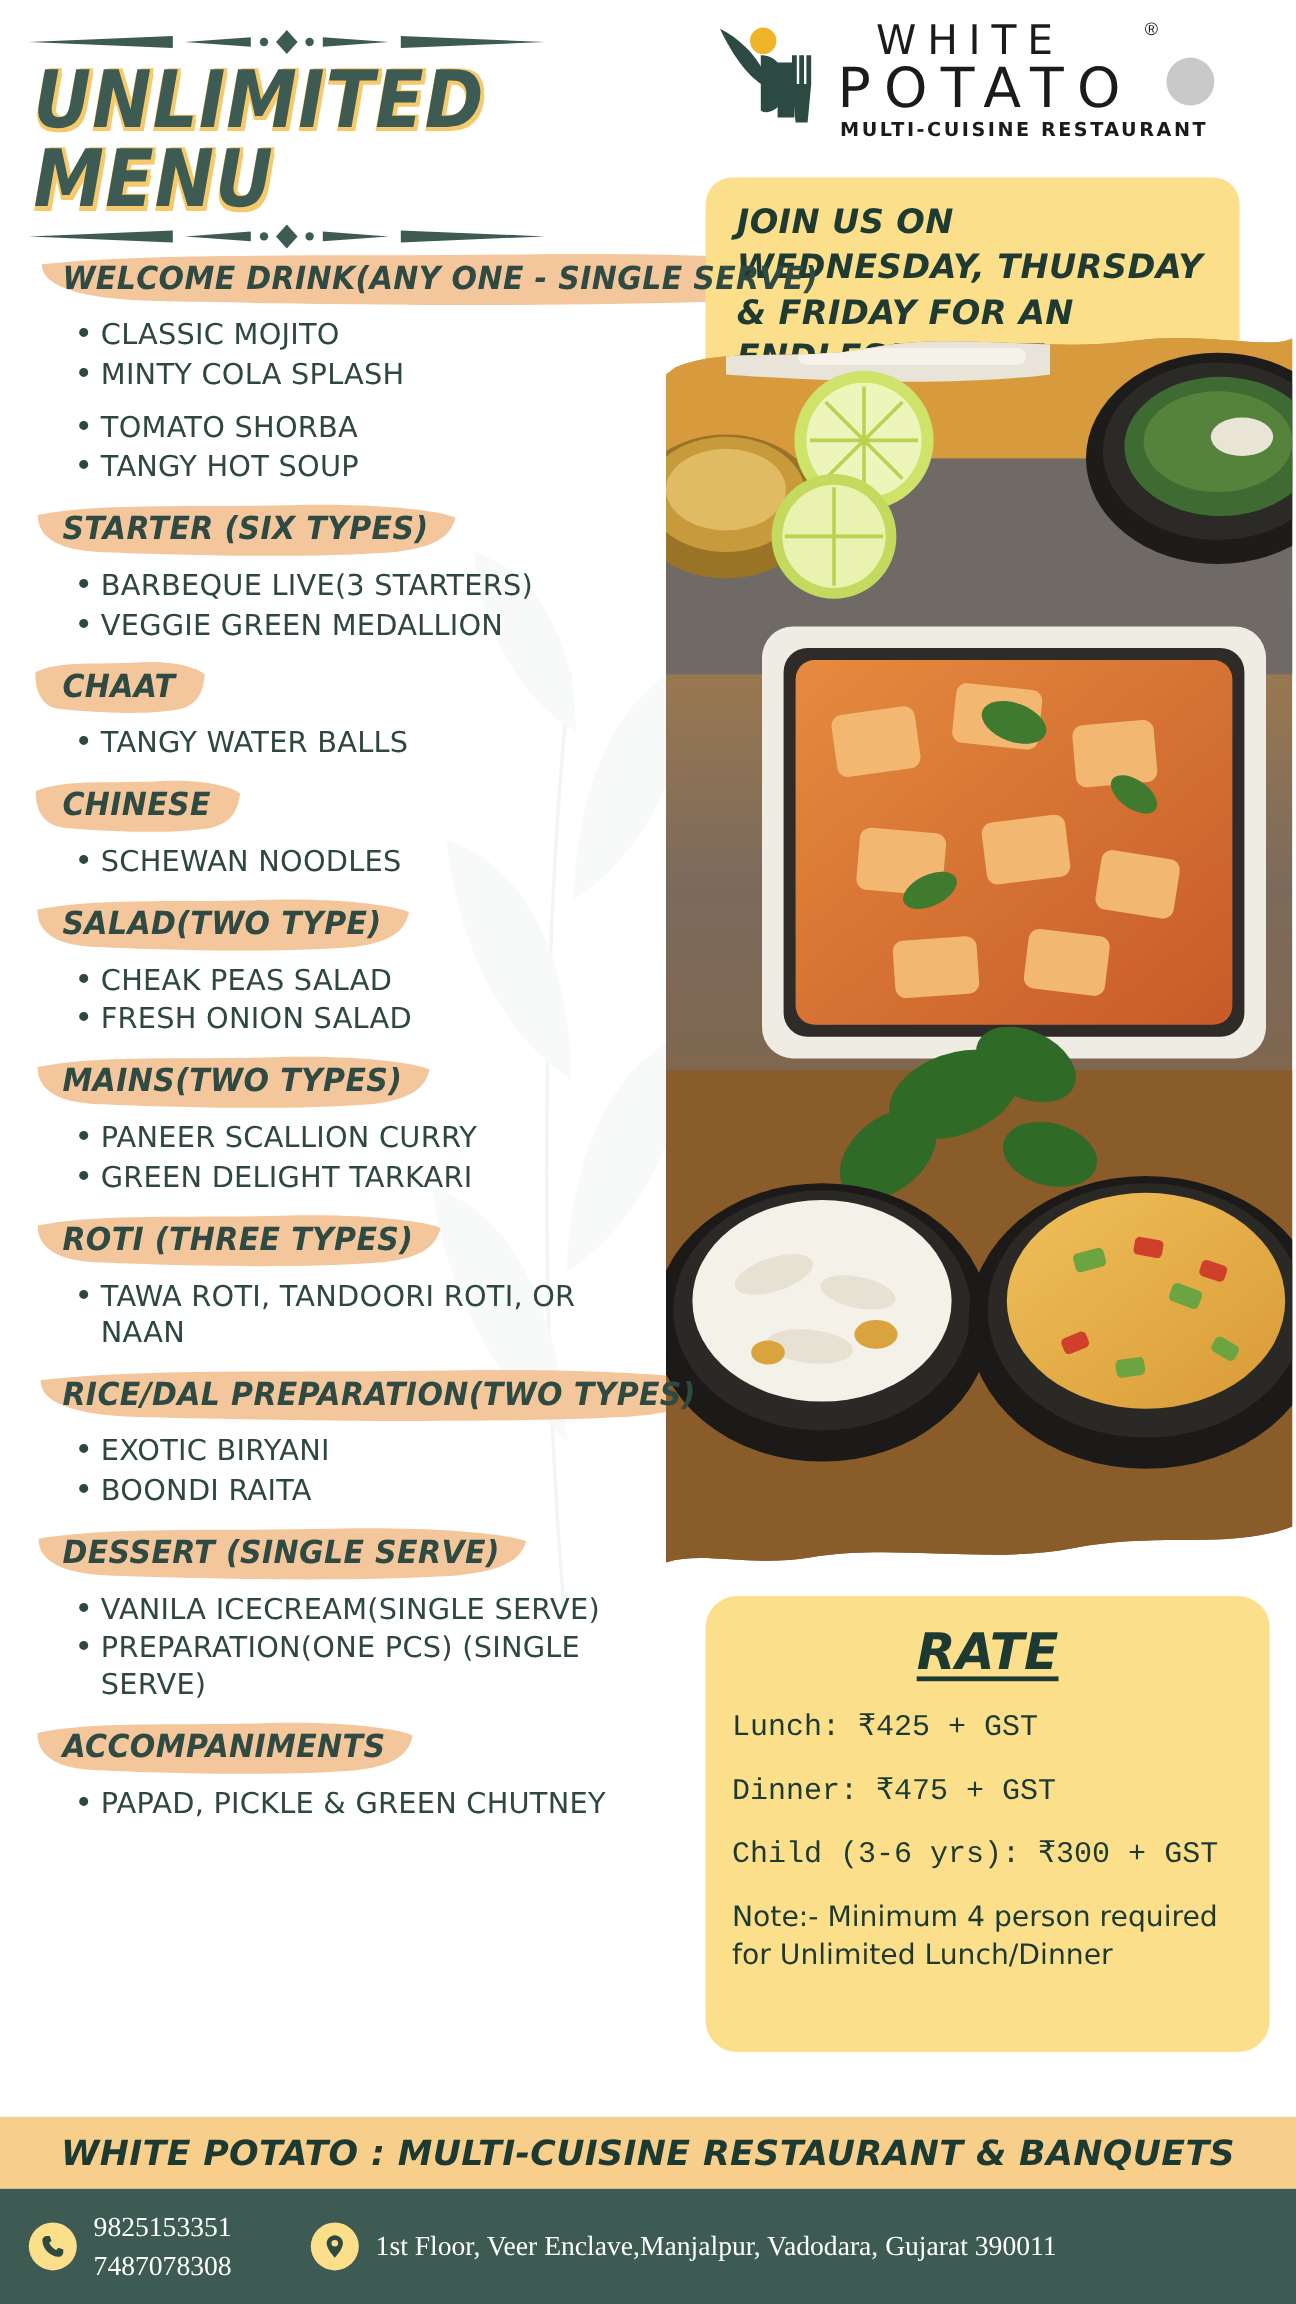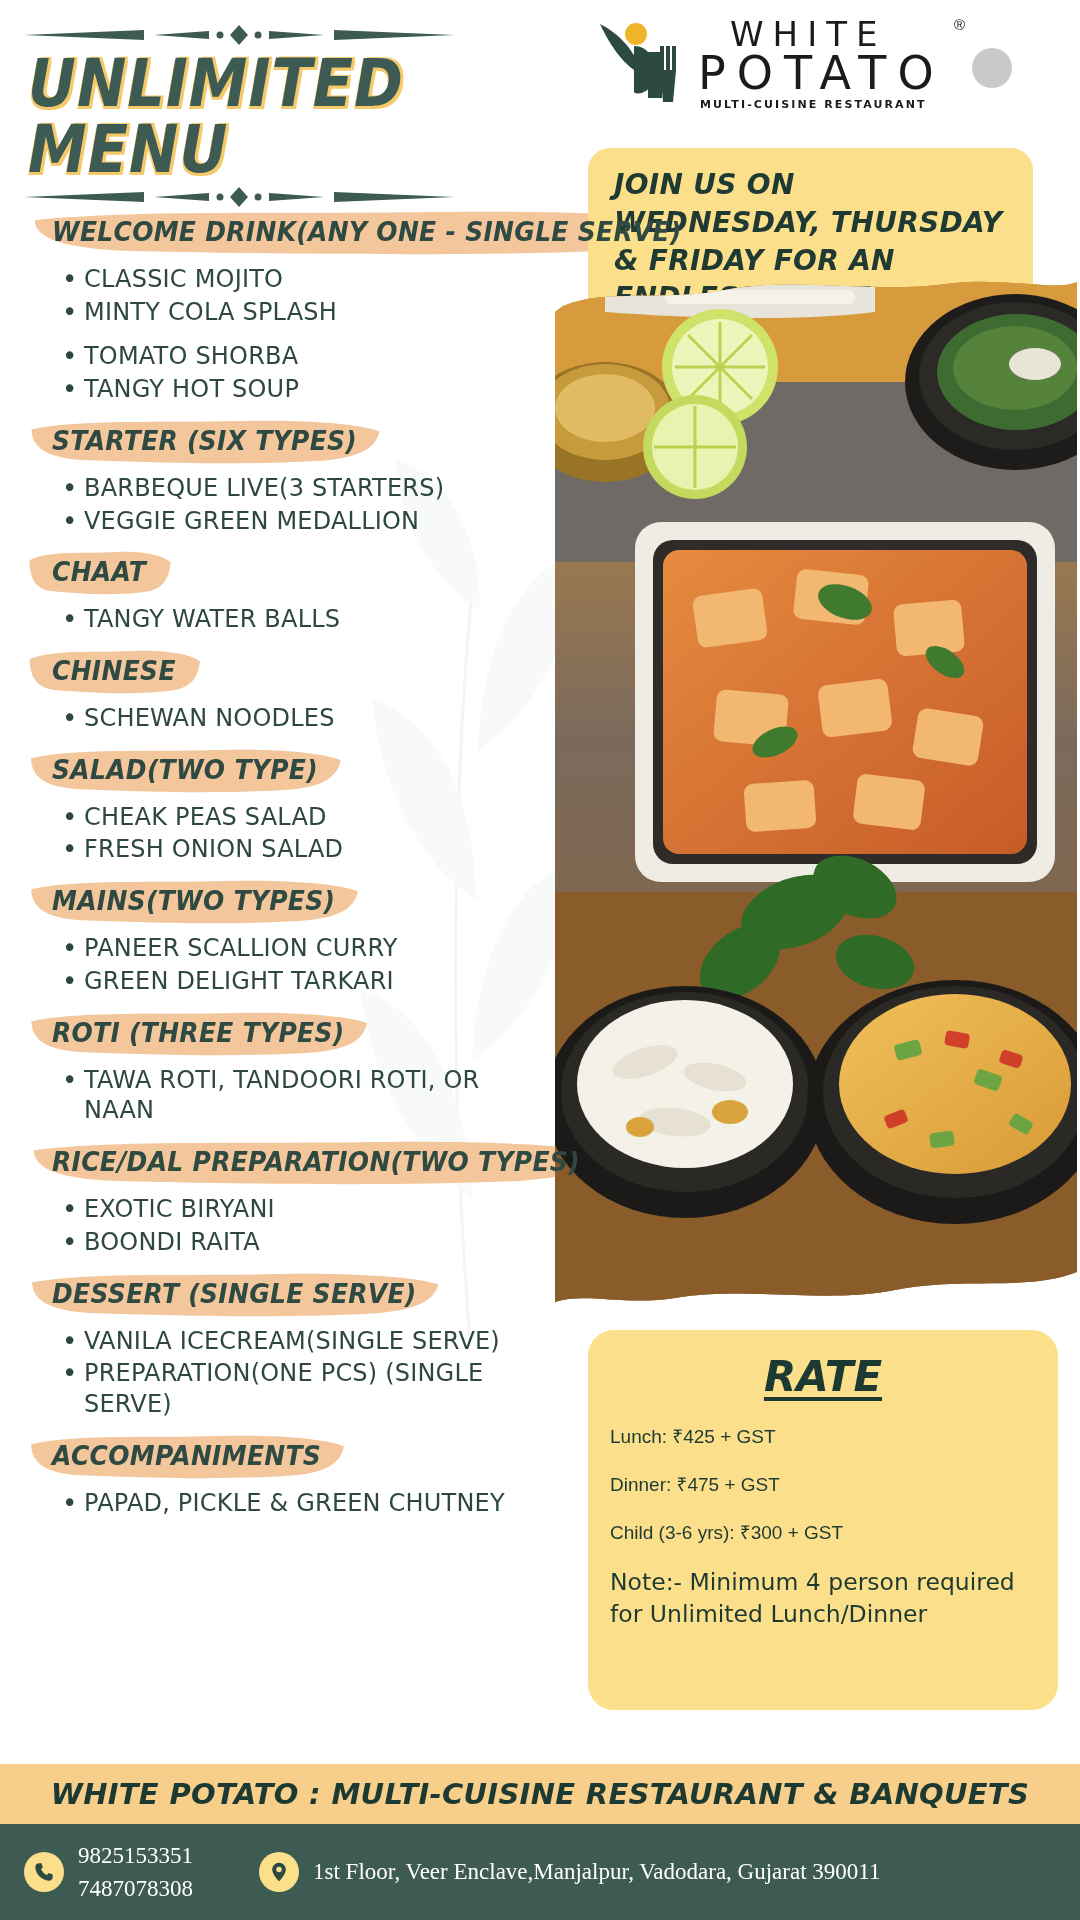--- a/index.html
+++ b/index.html
@@ -128,21 +128,21 @@
     font-family: "DejaVu Sans", sans-serif;
     font-size: 46px; letter-spacing: 11px; color: #1b1b1b;
   }
   .logo-reg {
     position: absolute; left: 364px; top: 8px;
     font-size: 15px; color: #1b1b1b;
   }
   .logo-sub {
     position: absolute; left: 110px; top: 90px;
     font-family: "DejaVu Sans", sans-serif;
-    font-size: 11px; font-weight: bold; letter-spacing: 2.1px; color: #1b1b1b;
+    font-size: 16px; font-weight: bold; letter-spacing: 2.1px; color: #1b1b1b;
   }
   .logo-dot {
     position: absolute; right: 8px; top: 40px;
     width: 40px; height: 40px; border-radius: 50%;
     background: #c9c9c9;
   }
 
   .promo {
     position: absolute;
     left: 588px; top: 148px;
@@ -182,22 +182,22 @@
     font-family: "DejaVu Sans", sans-serif;
     font-weight: bold;
     font-style: italic;
     font-size: 42px;
     color: #1d3a32;
     text-decoration: underline;
     text-underline-offset: 6px;
     margin-bottom: 22px;
   }
   .rate-line {
-    font-family: Liberation Sans, sans-serif;
-    font-size: 19px;
+    font-family: Liberation Mono, monospace;
+    font-size: 25px;
     color: #1d3a32;
     margin-bottom: 22px;
     padding-left: 12px;
   }
   .rate-note {
     font-family: "DejaVu Sans", sans-serif;
     font-size: 23.5px;
     color: #1d3a32;
     line-height: 1.35;
     padding-left: 12px;

